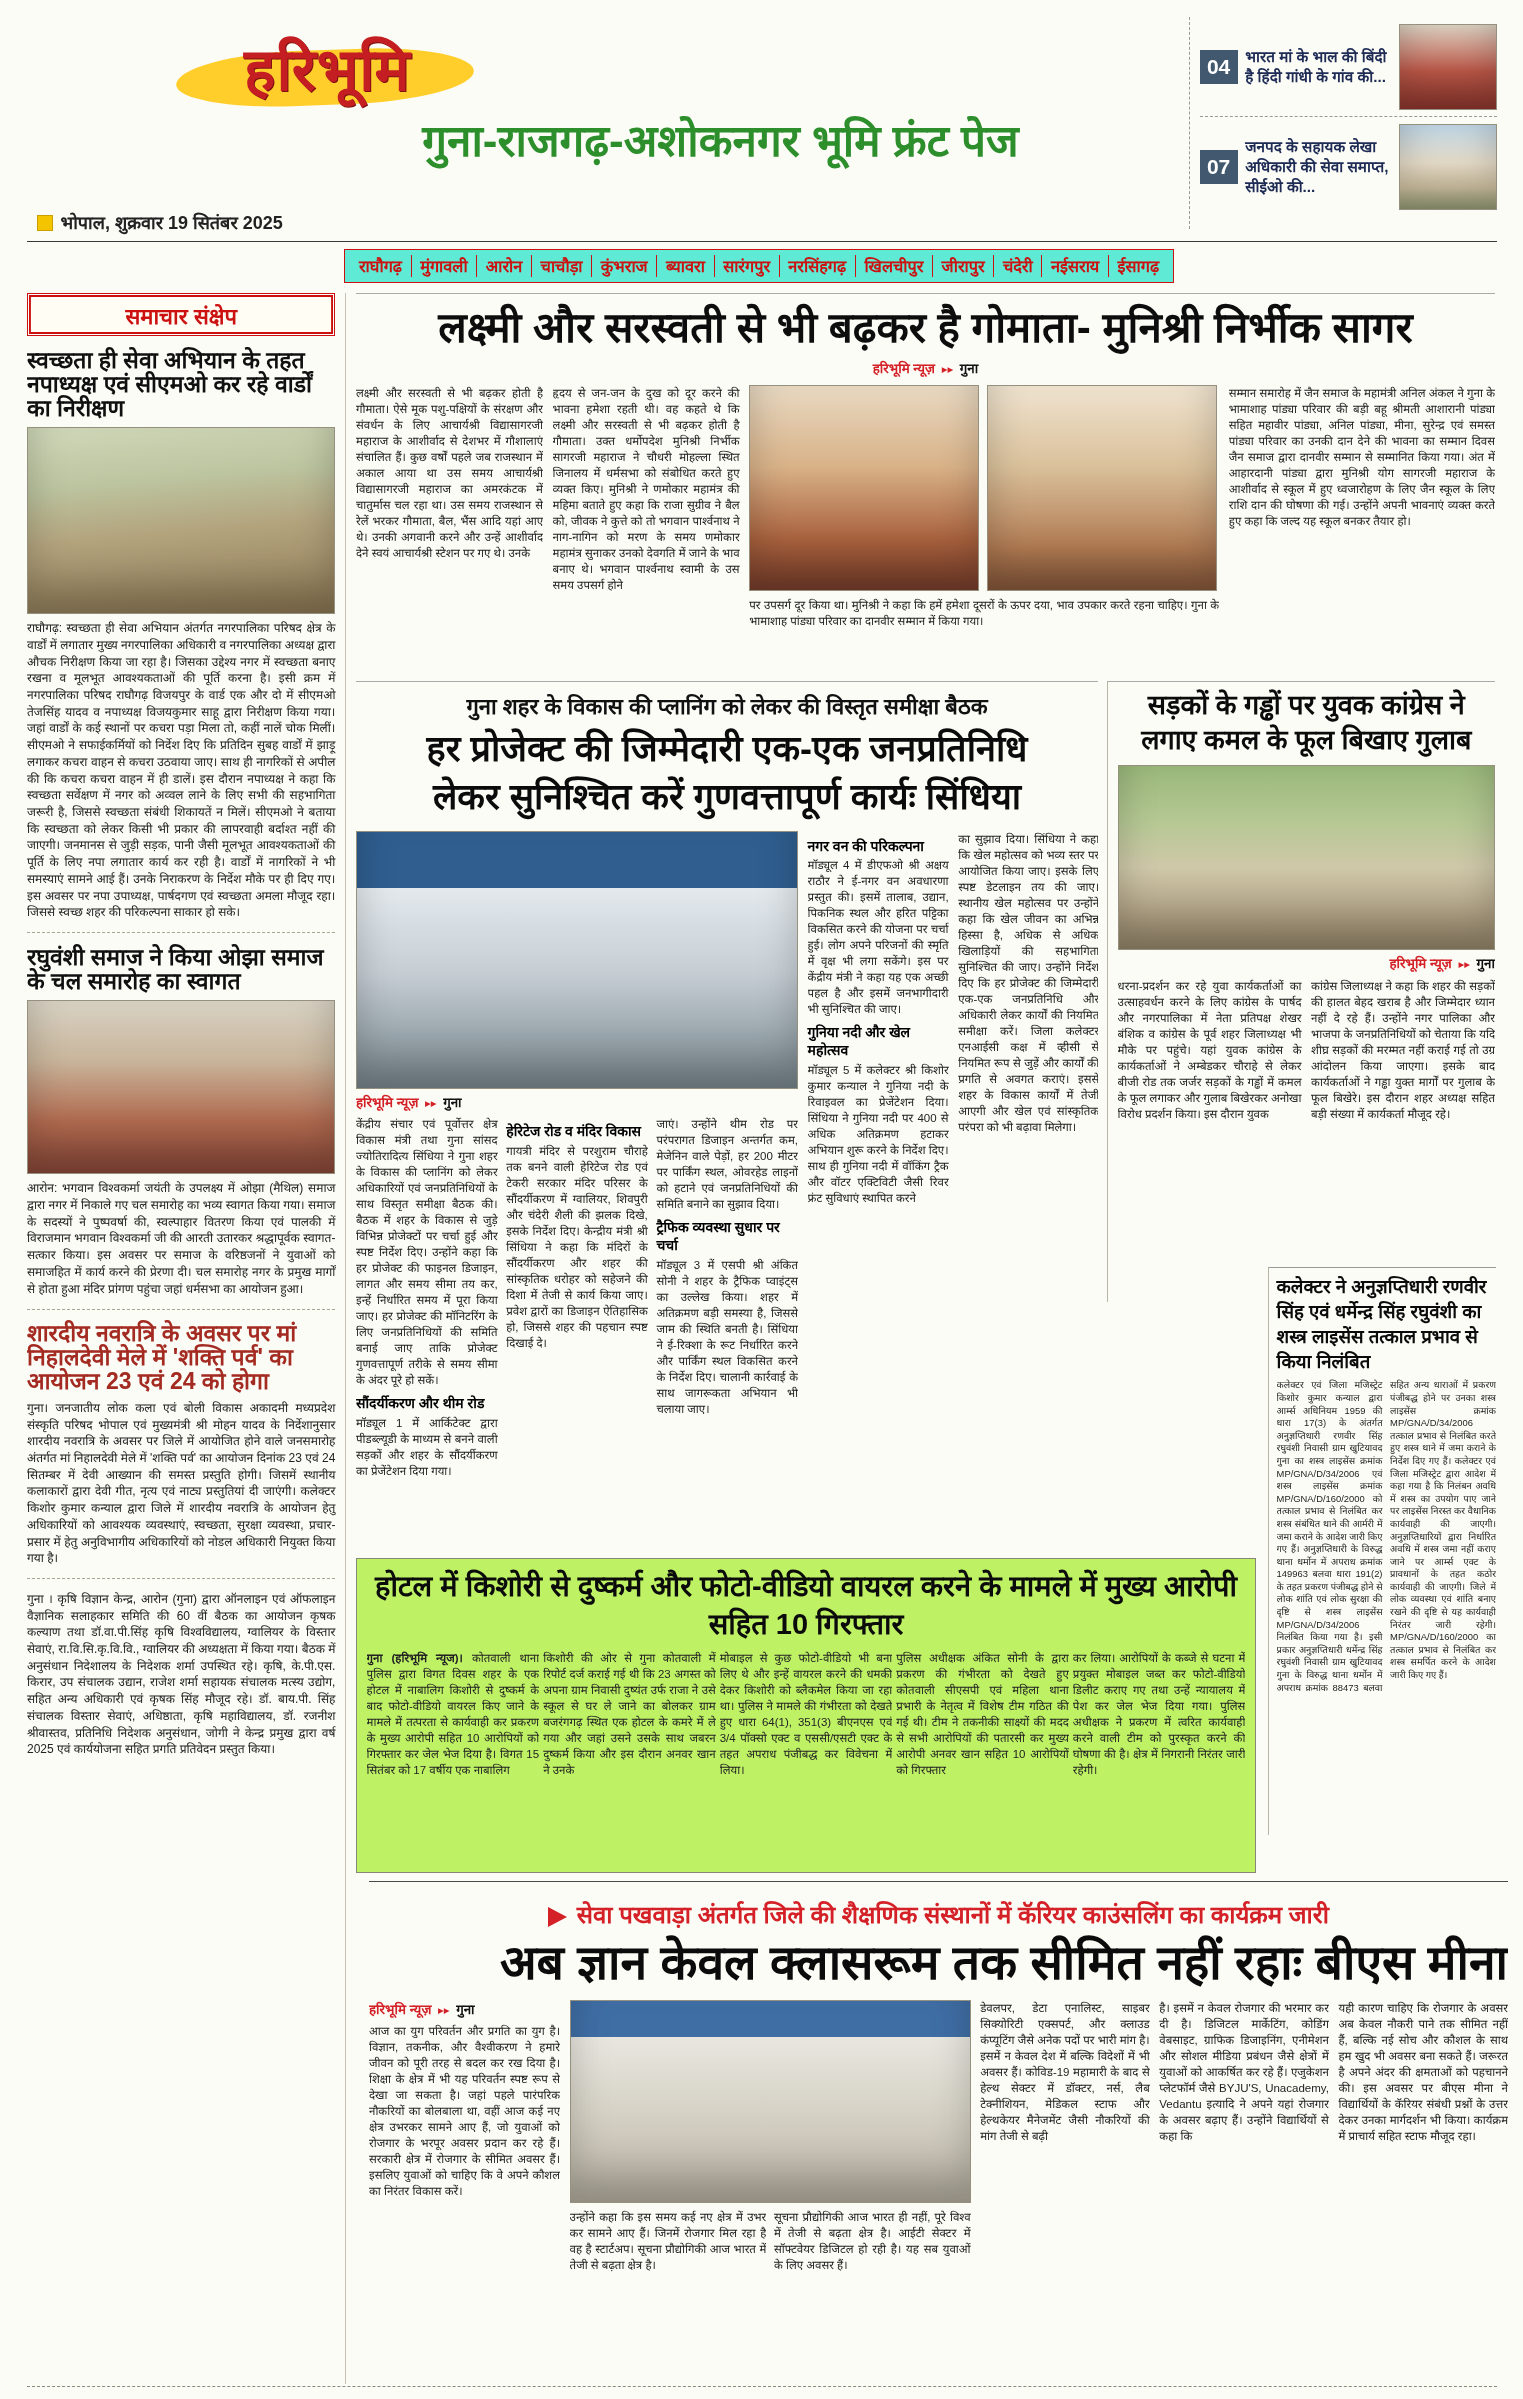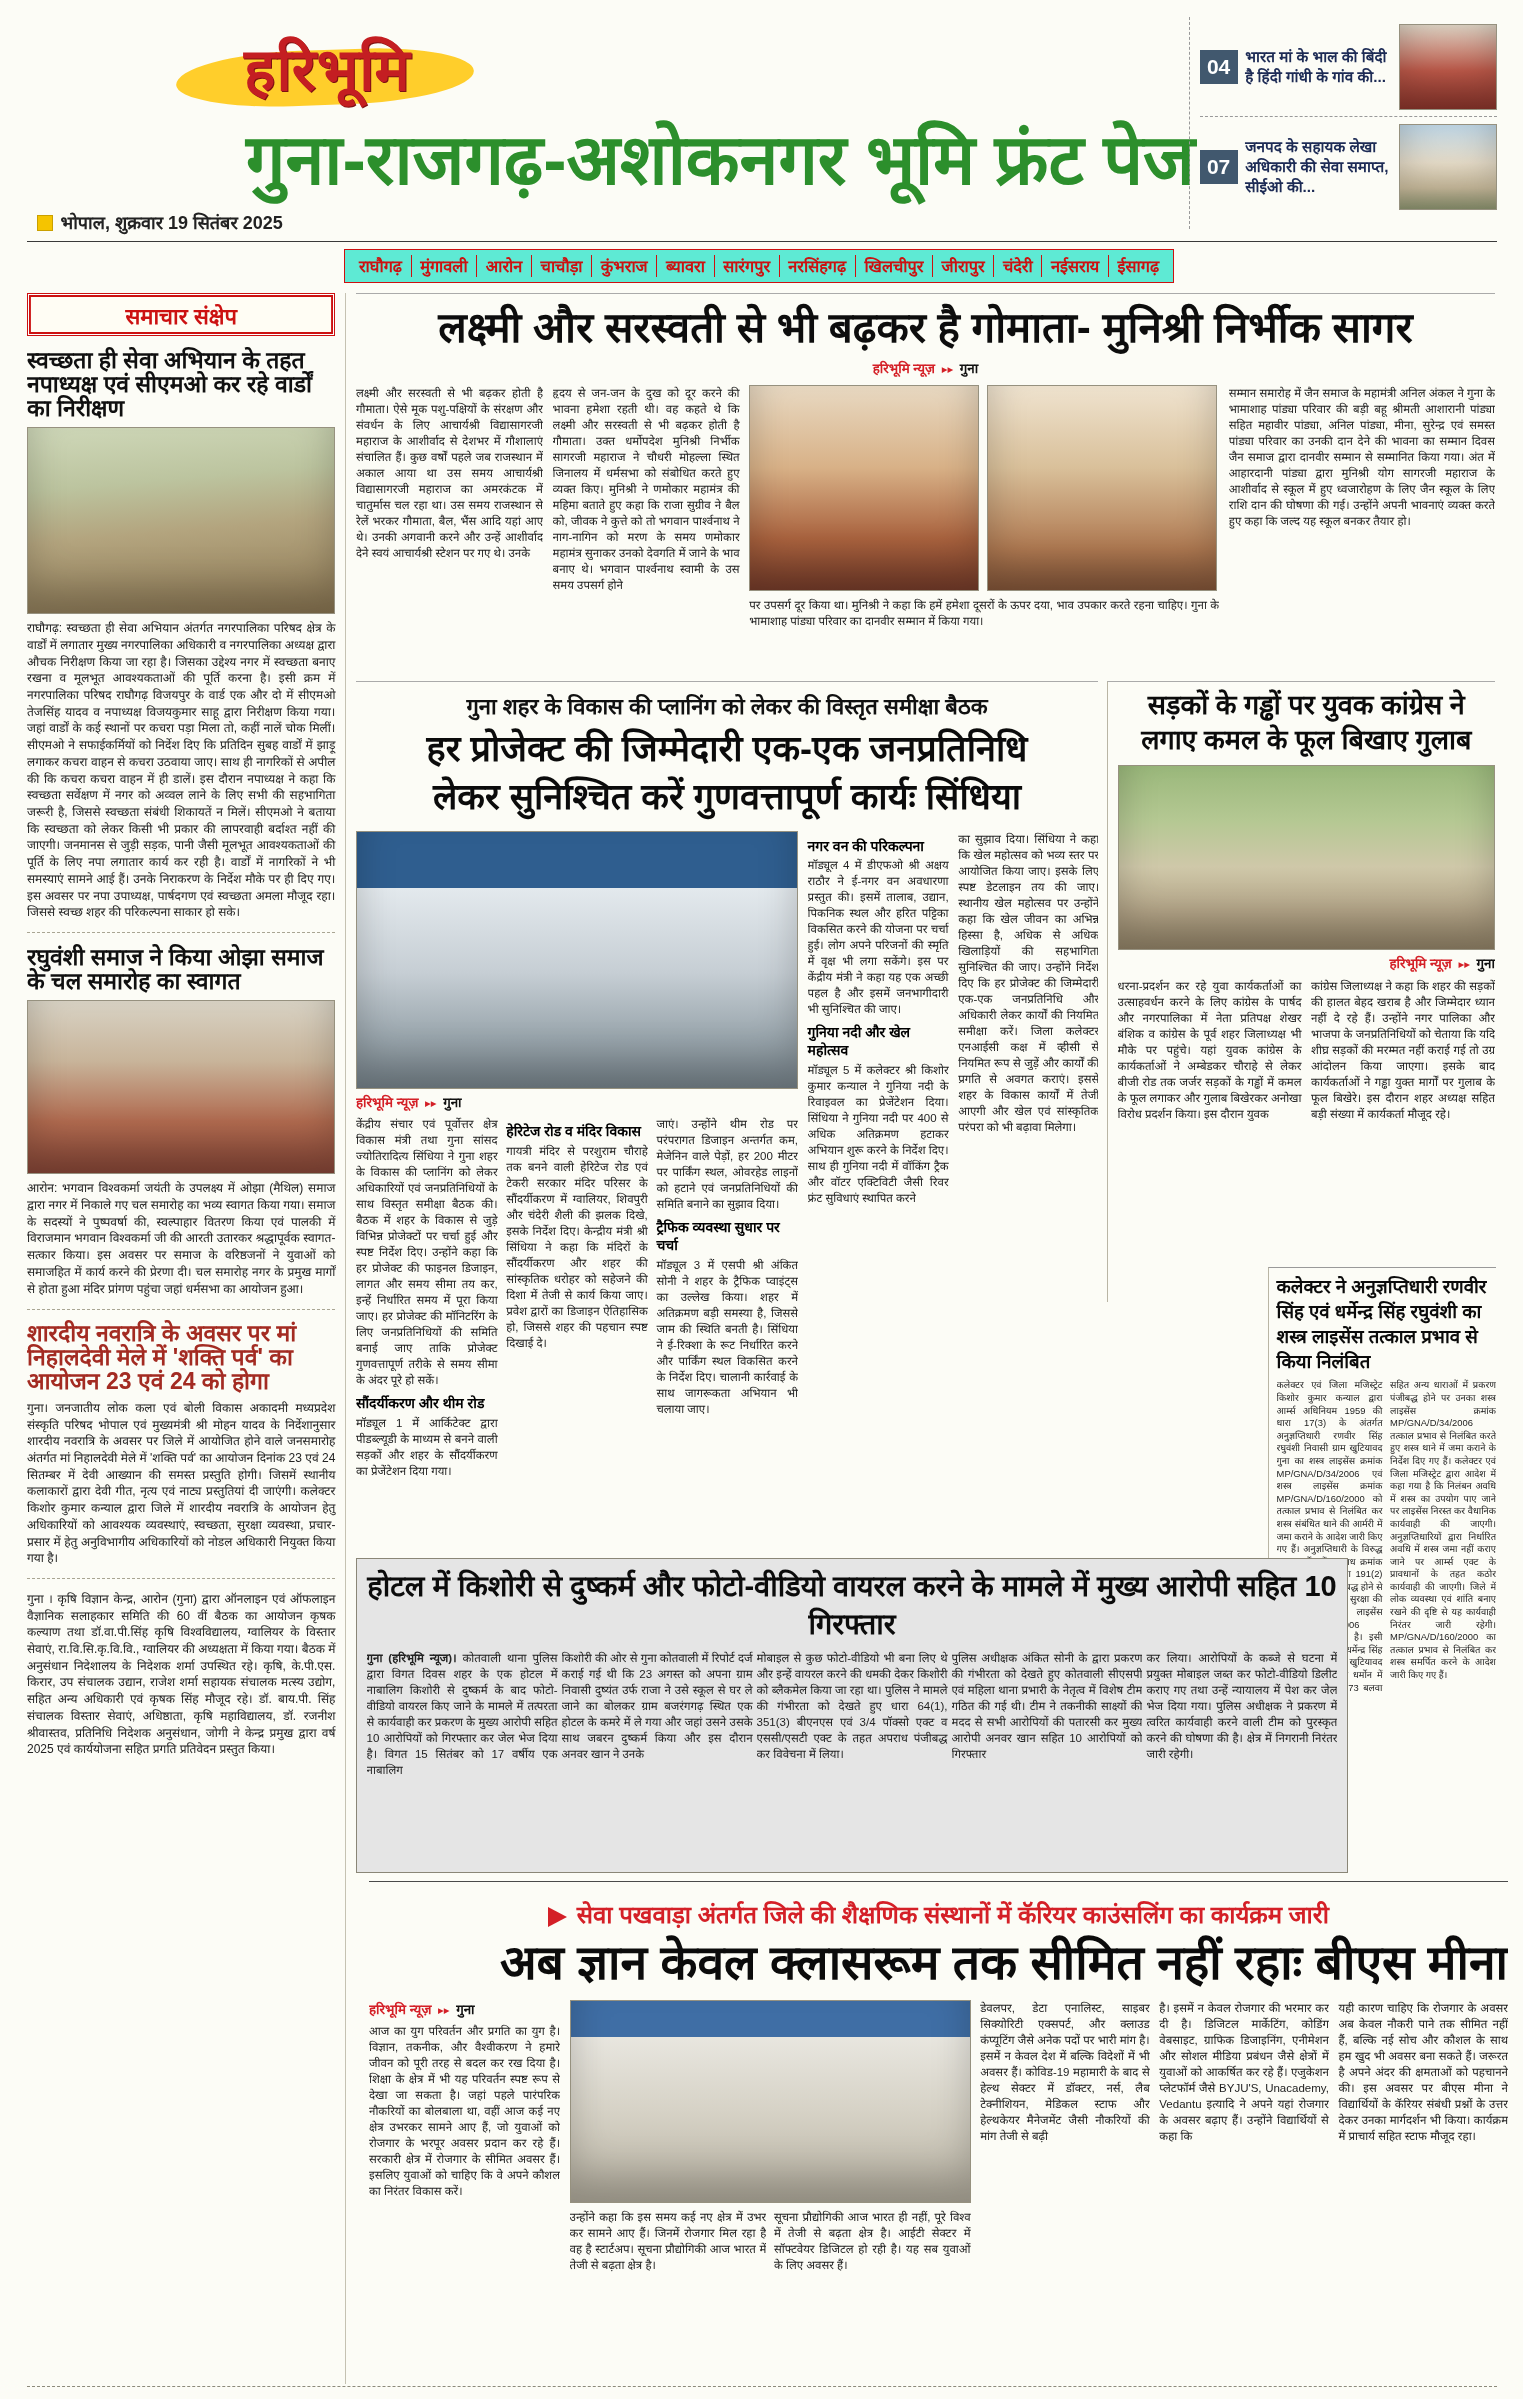--- a/index.html
+++ b/index.html
@@ -25,21 +25,21 @@
 
   
   .header { left:27px; top:15.3px; width:1470px; height:226px; border-bottom:1.9px solid #3a3a3a; }
   .logo-wrap { position:absolute; left:143px; top:5.7px; width:325px; height:98px; }
   .logo-bg { position:absolute; left:5.7px; top:29px; width:298px; height:55px; background:#ffce2b;
              border-radius:48% 42% 50% 44%/62% 54% 60% 52%; transform:rotate(-2deg); }
   .logo-text { position:absolute; left:0; top:5.7px; width:315px; text-align:center;
                font-size:59px; font-weight:bold; color:#c41e22; letter-spacing:1px;
                text-shadow:1px 1px 0 #7e1012; }
   .main-title { position:absolute; left:182px; top:94px; width:1023px; text-align:center;
-                font-size:70px; font-weight:bold; color:#2c8f2c; white-space:nowrap; }
+                font-size:44px; font-weight:bold; color:#2c8f2c; white-space:nowrap; }
   .dateline { position:absolute; left:9.6px; top:195px; font-size:18px; font-weight:bold; color:#222; }
   .date-icon { display:inline-block; width:14.3px; height:14.3px; background:#f5c400;
                border:1px solid #caa000; margin-right:7.6px; vertical-align:-1.9px; }
   .teasers { position:absolute; right:0; top:1.9px; width:308px; height:212px;
              border-left:1px dashed #999; padding-left:9.6px; box-sizing:border-box; }
   .teaser { display:flex; align-items:center; gap:7.6px; height:99px; }
   .teaser + .teaser { border-top:1px dashed #999; }
   .teaser-badge { width:38px; height:34px; background:#41586e; color:#fff; font-weight:bold;
                   font-size:21px; display:flex; align-items:center; justify-content:center; flex:none; }
   .teaser-text { flex:1; font-size:15.3px; font-weight:bold; color:#1d2b55; line-height:20px; }
@@ -107,22 +107,22 @@
   .cg-col { flex:1; }
 
   
   .story-license { left:1268px; top:1267px; width:228px; height:568px; border-left:1px solid #b9b5a4;
                    border-top:1px solid #999; padding:5.7px 0 0 7.6px; box-sizing:border-box; overflow:hidden; }
   .lic-headline { font-size:18.6px; font-weight:bold; line-height:25px; color:#0b0b0b; margin-bottom:5.7px; }
   .lic-body { column-count:2; column-gap:7.6px; font-size:9.4px; line-height:12.6px;
               text-align:justify; color:#222; height:432px; overflow:hidden; }
 
   
-  .story-hotel { left:356px; top:1558px; width:992px; height:315px; border:1px solid #8a8677;
-                 padding:7.6px 9.6px; box-sizing:border-box; overflow:hidden; background:#e5e5e5; }
+  .story-hotel { left:356px; top:1558px; width:900px; height:315px; border:1px solid #8a8677;
+                 padding:7.6px 9.6px; box-sizing:border-box; overflow:hidden; background:#bef264; }
   .ht-headline { text-align:center; font-size:29px; font-weight:bold; line-height:38px; color:#0b0b0b; }
   .ht-cols { display:flex; gap:4px; margin-top:7.6px; height:218px; }
   .ht-col { flex:1; }
   .ht-lede { font-weight:bold; }
 
   
   .story-career { left:369px; top:1881px; width:1139px; height:509px; border-top:1.9px solid #4a4a4a;
                   padding-top:15px; box-sizing:border-box; overflow:hidden; }
   .cr-kicker { text-align:center; font-size:24px; font-weight:bold; color:#d42027; }
   .ribbon-icon { display:inline-block; width:0; height:0; border-top:10.5px solid transparent;

